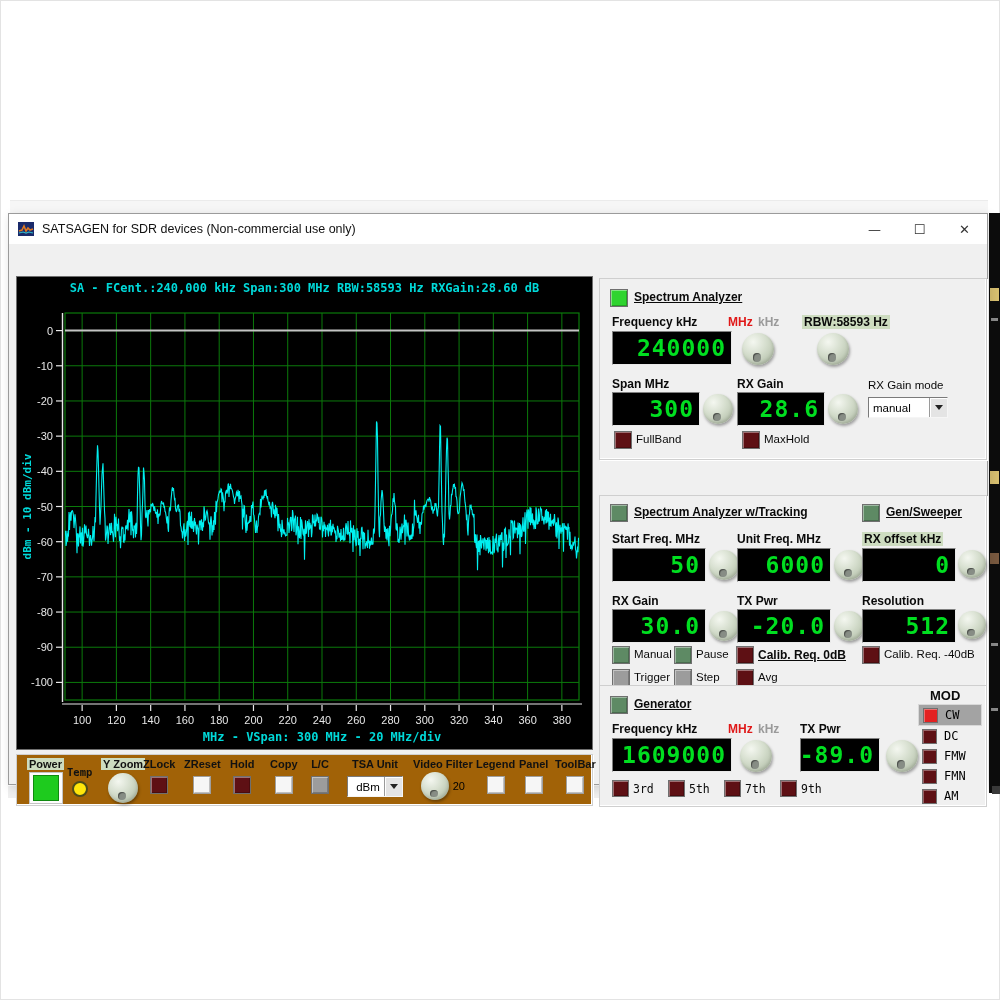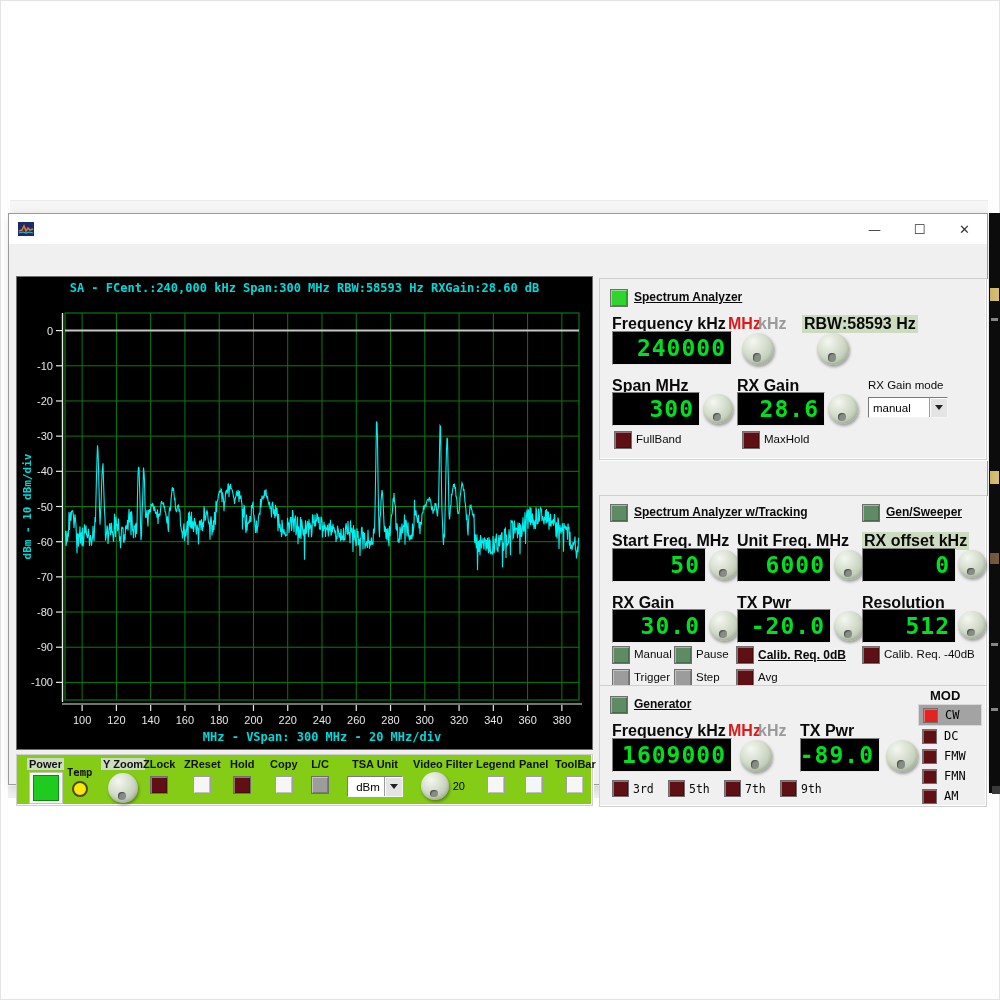--- a/index.html
+++ b/index.html
@@ -23,21 +23,21 @@
   .client{position:absolute;left:0;top:30px;width:978px;height:540px;background:#f0f0f0;}
 
   
   .spectrum{position:absolute;left:7px;top:32px;width:577px;height:474px;background:#000;
             border:1px solid #6e6e6e;box-sizing:border-box;}
   .spec-header{position:absolute;left:0;top:4px;width:100%;text-align:center;color:#00d9d9;
                font-family:"DejaVu Sans Mono",monospace;font-weight:bold;font-size:12px;white-space:nowrap;}
   .spec-svg{position:absolute;left:0;top:26px;}
 
   
-  .toolbar{position:absolute;left:7px;top:510px;width:577px;height:52px;background:#84cc16;
+  .toolbar{position:absolute;left:7px;top:510px;width:577px;height:52px;background:#a16207;
            border:1px solid #cfcfcf;box-shadow:inset -1px -1px 0 #ffffff,1px 1px 0 #ffffff;box-sizing:border-box;}
   .tb-item{position:absolute;text-align:center;}
   .tb-label{font-size:11px;font-weight:bold;color:#111;white-space:nowrap;}
   .chip{background:#cddcc0;padding:0 2px;}
   .tb-mono{font-family:"DejaVu Sans Mono",monospace;font-size:10.5px;font-weight:bold;}
   .btn-frame{margin:2px auto 0;width:32px;height:30px;background:#fdfdfd;border:1px solid #c4c4c4;
              display:flex;align-items:center;justify-content:center;}
   .pwr-green{width:24px;height:24px;background:#1ecb1e;border:1px solid #0f8a0f;}
   .temp-dot{margin:3px auto 0;width:12px;height:12px;border-radius:50%;background:#ffe60a;border:2px solid #4c4c1a;}
   .sq{width:16px;height:16px;border:1px solid #6f6f6f;margin:6px auto 0;
@@ -49,21 +49,21 @@
   
   .knob{position:relative;border-radius:50%;
         background:radial-gradient(circle at 35% 28%,#f4f7f0 0%,#d3dccb 45%,#b3bfa9 85%,#9aa691 100%);
         box-shadow:1px 2px 3px rgba(0,0,0,.35),inset -1px -2px 3px rgba(0,0,0,.12);}
   .knob::after{content:"";position:absolute;width:27%;height:27%;left:33%;bottom:10%;
                border-radius:50%;background:#878d85;box-shadow:inset 1px 1px 1px rgba(0,0,0,.45);}
 
   
   .gp{position:absolute;left:590px;width:388px;background:#f0f0f0;border:1px solid #cfcfcf;
       box-shadow:inset -1px -1px 0 #ffffff,1px 1px 0 #ffffff;box-sizing:border-box;}
-  .lbl{position:absolute;font-size:16px;font-weight:bold;color:#0a0a0a;white-space:nowrap;}
+  .lbl{position:absolute;font-size:12px;font-weight:bold;color:#0a0a0a;white-space:nowrap;}
   .lbl-r{position:absolute;font-size:11.5px;color:#0a0a0a;white-space:nowrap;}
   .lbl-red{color:#e01818;}
   .lbl-gray{color:#9a9a9a;}
   .hl{background:#cddcc0;padding:0 2px;}
   .disp{position:absolute;background:#000;border:1px solid;border-color:#808080 #e9e9e9 #e9e9e9 #808080;
         box-sizing:border-box;display:flex;align-items:center;justify-content:flex-end;}
   .disp span{font-family:"DejaVu Sans Mono",monospace;font-weight:bold;font-size:23px;color:#00df20;
              letter-spacing:1px;padding-right:5px;line-height:1;}
   .cb{position:absolute;width:16px;height:16px;border:1px solid #6f6f6f;
       box-shadow:inset 1px 1px 0 rgba(255,255,255,.4),inset -1px -1px 0 rgba(0,0,0,.22);}
@@ -108,20 +108,21 @@
   <div class="desk-sq"></div>
 
   <div class="window">
 
     <div class="titlebar">
       <svg class="app-icon" viewBox="0 0 16 16">
         <rect x="0" y="1" width="16" height="14" fill="#1a2a6a"></rect>
         <polyline points="1,10 4,9 6,5 8,10 10,7 12,9 15,8" fill="none" stroke="#e07820" stroke-width="1.6"></polyline>
         <polyline points="1,12 5,11 8,12 11,11 15,12" fill="none" stroke="#30b8c8" stroke-width="1.2"></polyline>
       </svg>
+      <span class="title-text">SATSAGEN for SDR devices (Non-commercial use only)</span>
       <div class="win-controls">
         <span class="win-btn">—</span>
         <span class="win-btn">☐</span>
         <span class="win-btn">✕</span>
       </div>
     </div>
 
     <div class="client">
 
       <div class="spectrum">

